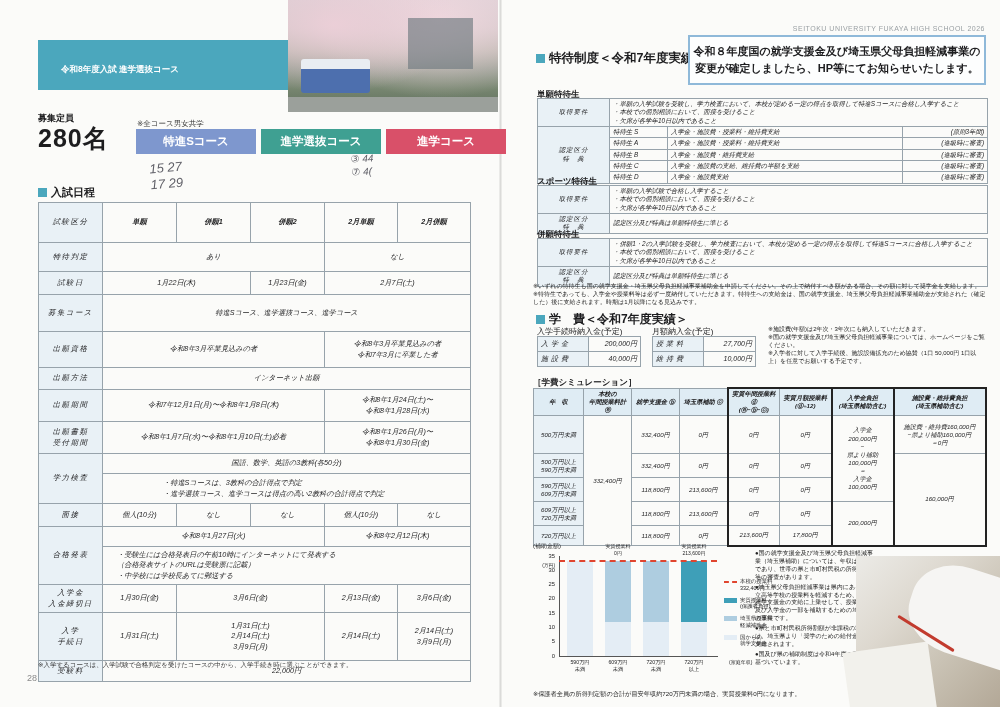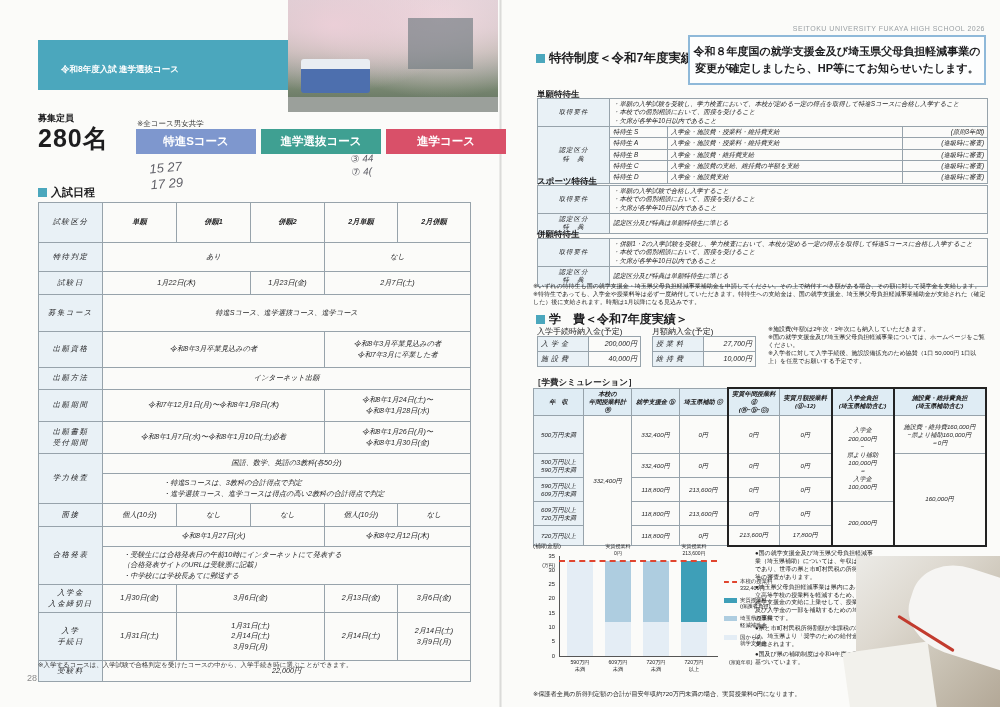--- a/index.html
+++ b/index.html
@@ -207,21 +207,21 @@
       <td>なし</td>
       <td>個人(10分)</td>
       <td>なし</td>
     </tr>
     <tr style="height:20px">
       <td class="lbl pre" rowspan="2">合格発表</td>
       <td colspan="3">令和8年1月27日(火)</td>
       <td colspan="2">令和8年2月12日(木)</td>
     </tr>
     <tr style="height:38px">
-      <td colspan="5" class="pre ta-l" style="padding-left:20px">・受験生には合格発表日の午前10時にインターネットにて発表する
+      <td colspan="5" class="pre ta-l" style="padding-left:14px">・受験生には合格発表日の午前10時にインターネットにて発表する
 （合格発表サイトのURLは受験票に記載）
 ・中学校には学校長あてに郵送する</td>
     </tr>
     <tr style="height:28px">
       <td class="lbl pre">入学金
 入金締切日</td>
       <td>1月30日(金)</td>
       <td colspan="2">3月6日(金)</td>
       <td>2月13日(金)</td>
       <td>3月6日(金)</td>

